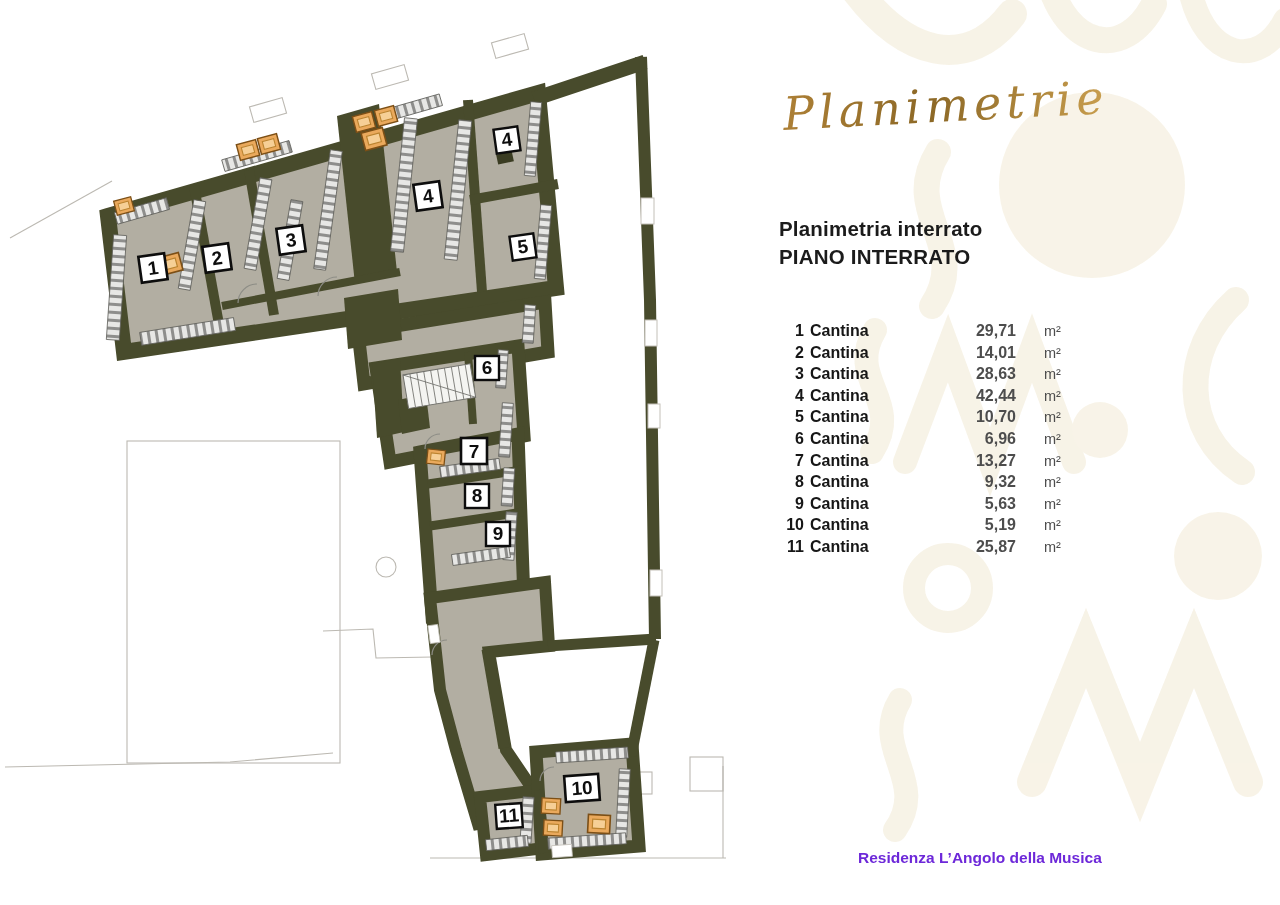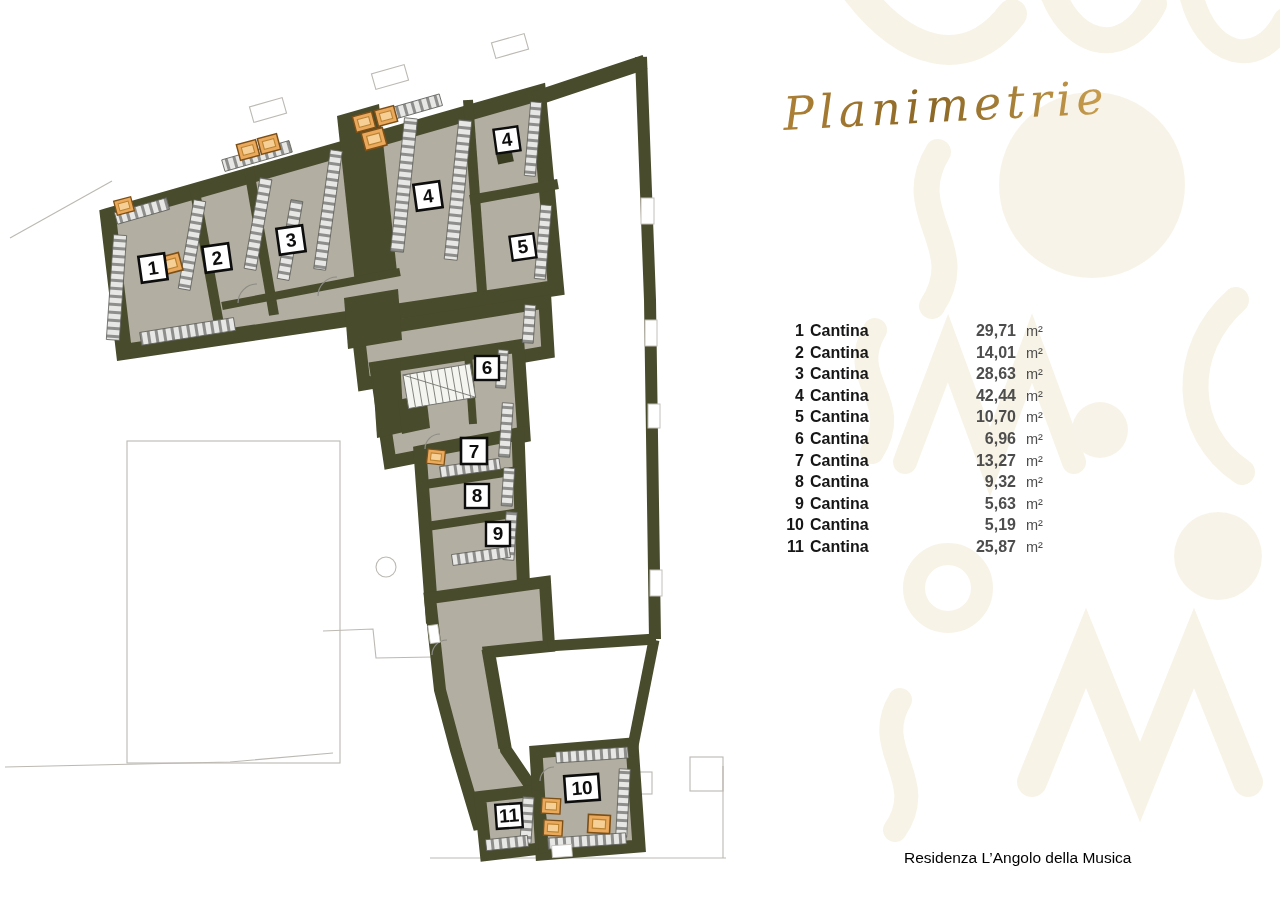--- a/index.html
+++ b/index.html
@@ -10,22 +10,22 @@
   .plan-svg{position:absolute;left:0;top:0;width:760px;height:905px;}
   .title-svg{position:absolute;left:776px;top:70px;width:420px;height:92px;}
   .headings{position:absolute;left:779px;top:215px;color:#1b1b1b;font-weight:700;
             font-size:20.5px;line-height:28px;letter-spacing:.2px;}
   .area-table{position:absolute;left:782px;top:322px;}
   .arow{display:flex;align-items:baseline;height:21.6px;font-size:16px;}
   .aname{width:160px;display:flex;color:#161616;font-weight:700;}
   .anum{width:22px;text-align:right;margin-right:6px;}
   .alabel{}
   .aarea{width:74px;text-align:right;color:#4d4d4d;font-weight:700;}
-  .aunit{margin-left:10px;color:#4d4d4d;font-size:14.5px;}
-  .footer{position:absolute;left:904px;top:849px;font-size:15.5px;color:#000000;}
+  .aunit{margin-left:28px;color:#4d4d4d;font-size:14.5px;}
+  .footer{position:absolute;left:858px;top:849px;font-size:15.5px;color:#6d28d9;font-weight:bold;}
 </style>
 </head>
 <body>
 
 <div class="stage">
 
   <svg class="deco-svg" viewBox="760 0 520 905">
     <g stroke="#f3ecd9" fill="none" opacity="0.62" stroke-linecap="round">
       <circle cx="1092" cy="185" r="93" fill="#f4edda" stroke="none"></circle>
       <path d="M 852,-15 C 905,58 968,72 1012,14" stroke-width="30"></path>
@@ -302,20 +302,24 @@
     <defs>
       <linearGradient id="gold" x1="0" y1="0" x2="1" y2="0">
         <stop offset="0" stop-color="#ad8036"></stop>
         <stop offset="0.45" stop-color="#8c6826"></stop>
         <stop offset="1" stop-color="#c99e4e"></stop>
       </linearGradient>
     </defs>
     <text x="8" y="60" transform="rotate(-3 8 60)" font-family="DejaVu Serif, serif" font-style="italic" font-size="46" letter-spacing="5" fill="url(#gold)">Planimetrie</text>
   </svg>
 
+  <div class="headings">
+    <div>Planimetria interrato</div>
+    <div>PIANO INTERRATO</div>
+  </div>
 
   <div class="area-table">
     <div class="arow">
       <div class="aname">
           <span class="anum">1</span>
           <span class="alabel">Cantina</span>
         </div>
       <div class="aarea">29,71</div>
       <div class="aunit">m²</div>
     </div>

